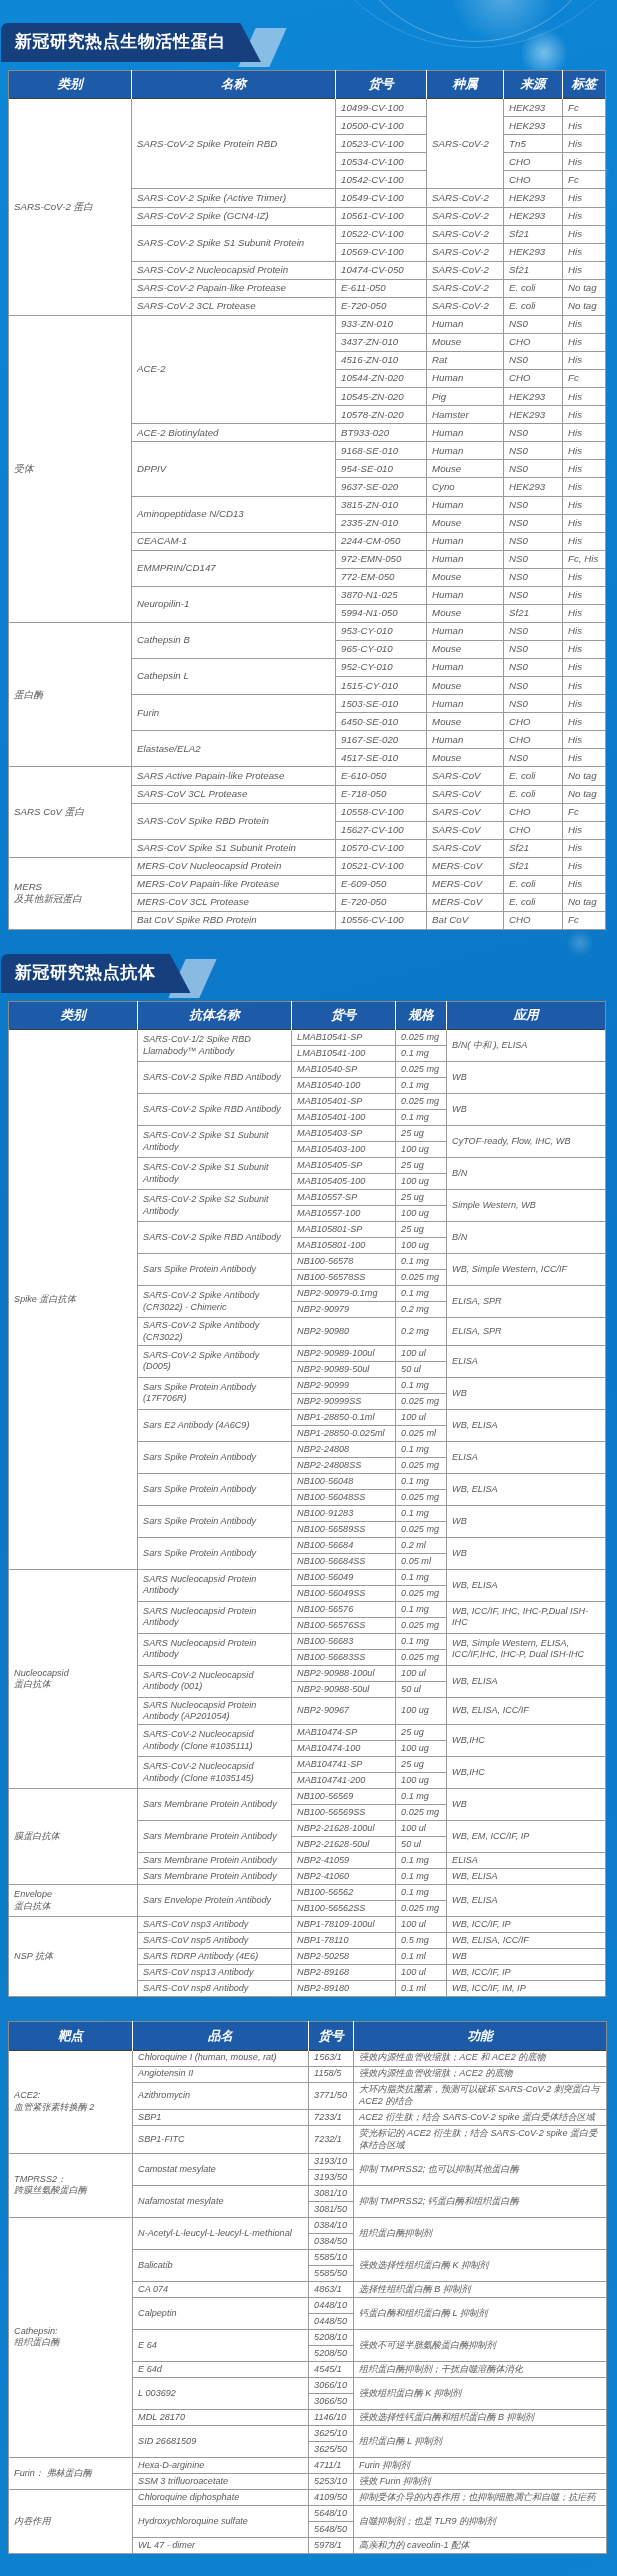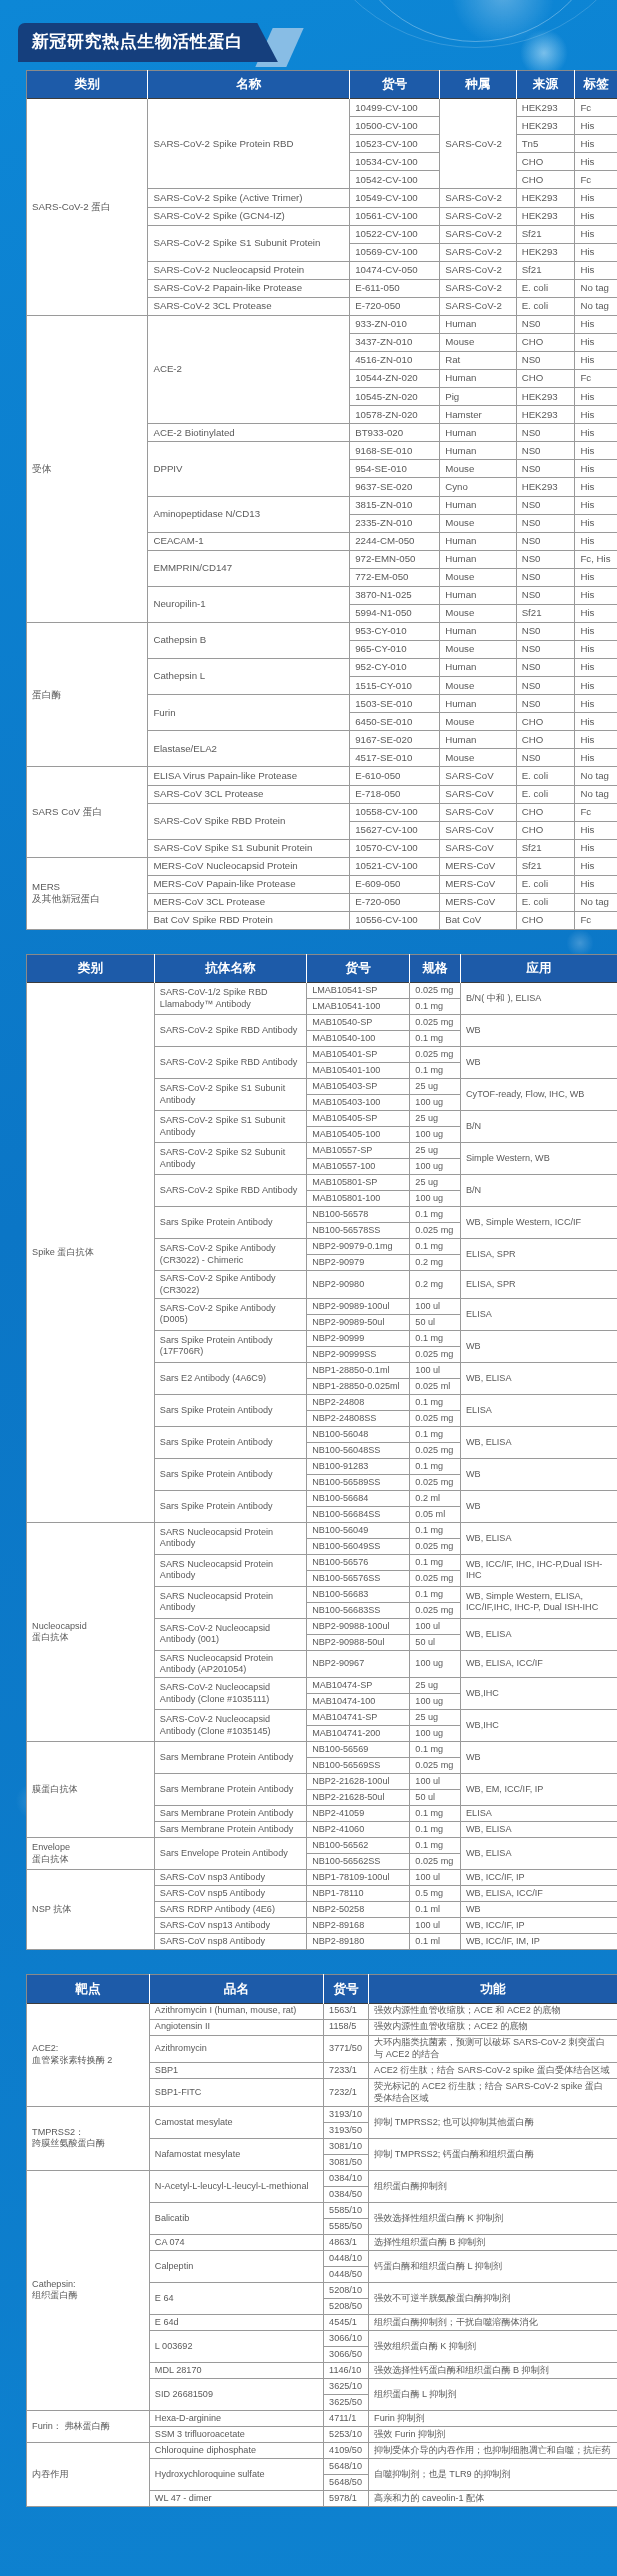--- a/index.html
+++ b/index.html
@@ -13,30 +13,30 @@
       radial-gradient(circle 19.4px at 580px 943px, rgba(255,255,255,.22), rgba(255,255,255,0) 70%),
       radial-gradient(circle 26px at 34px 1801px, rgba(255,255,255,.15), rgba(255,255,255,0) 70%),
       linear-gradient(165deg,#0d87d6 0%,#0b76c6 45%,#0e82d0 100%);
   }
   .page{position:relative;width:618px;padding:23px 0 13.7px 0;box-sizing:border-box;overflow:hidden;}
   .ring{position:absolute;border:1.7px solid rgba(255,255,255,.30);border-radius:50%;pointer-events:none;}
   .ring.r1{width:263px;height:263px;top:-223px;left:343px;}
   .ring.r2{width:355px;height:355px;top:-309px;left:297px;border-color:rgba(255,255,255,.16);}
 
   section{margin:0 0 24px 0;}
-  .ribbon{position:relative;display:table;margin:0 0 8px 18px;}
+  .ribbon{position:relative;display:table;margin:0 0 8px 1px;}
   .rb-accent{position:absolute;top:4.6px;right:-17px;width:31px;height:100%;
     background:#a8cbe9;opacity:.8;transform:skewX(-24deg);}
   .rb-bg{position:absolute;inset:0;background:#153f7d;
     border-radius:6.9px 0 0 0;
     clip-path:polygon(0 0,calc(100% - 20.6px) 0,100% 100%,0 100%);}
   .ribbon span{position:relative;display:block;padding:7.4px 35px 8.6px 13.7px;
     font-size:17px;font-weight:bold;color:#ffffff;letter-spacing:0.6px;}
 
-  table.cat{border-collapse:collapse;margin-left:26px;background:#ffffff;table-layout:fixed;}
+  table.cat{border-collapse:collapse;margin-left:8px;background:#ffffff;table-layout:fixed;font-style:italic;}
   table.cat th{background:#1d5ba9;color:#fff;font-size:12.6px;font-weight:bold;
     padding:5.1px 2.3px;border-right:1.1px solid #fff;text-align:center;}
   table.cat th:last-child{border-right:none;}
   table.cat thead tr{border-bottom:1.7px solid #ffffff;}
   table.cat td{border:0.6px solid #9a9a9a;padding:1.7px 5.1px;vertical-align:middle;
     color:#5a5a5a;line-height:1.28;word-wrap:break-word;}
   table.cat{border:0.6px solid #8a8a8a;border-bottom:1.7px solid #3c3c3c;}
   tr.group-start td{border-top:1.7px solid #3c3c3c;}
   td.gcell{white-space:pre-line;color:#4e4e4e;}
 
@@ -311,21 +311,21 @@
             <td class="tagcell">His</td>
           </tr>
           <tr>
             <td class="ccell">4517-SE-010</td>
             <td class="scell">Mouse</td>
             <td class="srccell">NS0</td>
             <td class="tagcell">His</td>
           </tr>
           <tr class="group-start">
             <td class="gcell" rowspan="5">SARS CoV 蛋白</td>
-            <td class="ncell">ELISA Virus Papain-like Protease</td>
+            <td class="ncell">SARS Active Papain-like Protease</td>
             <td class="ccell">E-610-050</td>
             <td class="scell">SARS-CoV</td>
             <td class="srccell">E. coli</td>
             <td class="tagcell">No tag</td>
           </tr>
           <tr>
             <td class="ncell">SARS-CoV 3CL Protease</td>
             <td class="ccell">E-718-050</td>
             <td class="scell">SARS-CoV</td>
             <td class="srccell">E. coli</td>
@@ -379,20 +379,25 @@
             <td class="ccell">10556-CV-100</td>
             <td class="scell">Bat CoV</td>
             <td class="srccell">CHO</td>
             <td class="tagcell">Fc</td>
           </tr>
         </tbody>
       </table>
   </section>
 
   <section>
+    <div class="ribbon">
+      <div class="rb-accent"></div>
+      <div class="rb-bg"></div>
+      <span>新冠研究热点抗体</span>
+    </div>
     <table class="cat t-antibody" id="table-1">
         <colgroup>
           <col style="width: 129px;">
           <col style="width: 154px;">
           <col style="width: 104px;">
           <col style="width: 51px;">
           <col style="width: 159px;">
         </colgroup>
         <thead>
           <tr>
@@ -732,21 +737,21 @@
             <th>靶点</th>
             <th>品名</th>
             <th>货号</th>
             <th>功能</th>
           </tr>
         </thead>
         <tbody>
           <tr class="group-start">
             <td class="gcell" rowspan="5">ACE2:
 血管紧张素转换酶 2</td>
-            <td class="ncell">Azithromycin I (human, mouse, rat)</td>
+            <td class="ncell">Chloroquine I (human, mouse, rat)</td>
             <td class="ccell">1563/1</td>
             <td class="fncell">强效内源性血管收缩肽；ACE 和 ACE2 的底物</td>
           </tr>
           <tr>
             <td class="ncell">Angiotensin II</td>
             <td class="ccell">1158/5</td>
             <td class="fncell">强效内源性血管收缩肽；ACE2 的底物</td>
           </tr>
           <tr>
             <td class="ncell">Azithromycin</td>

